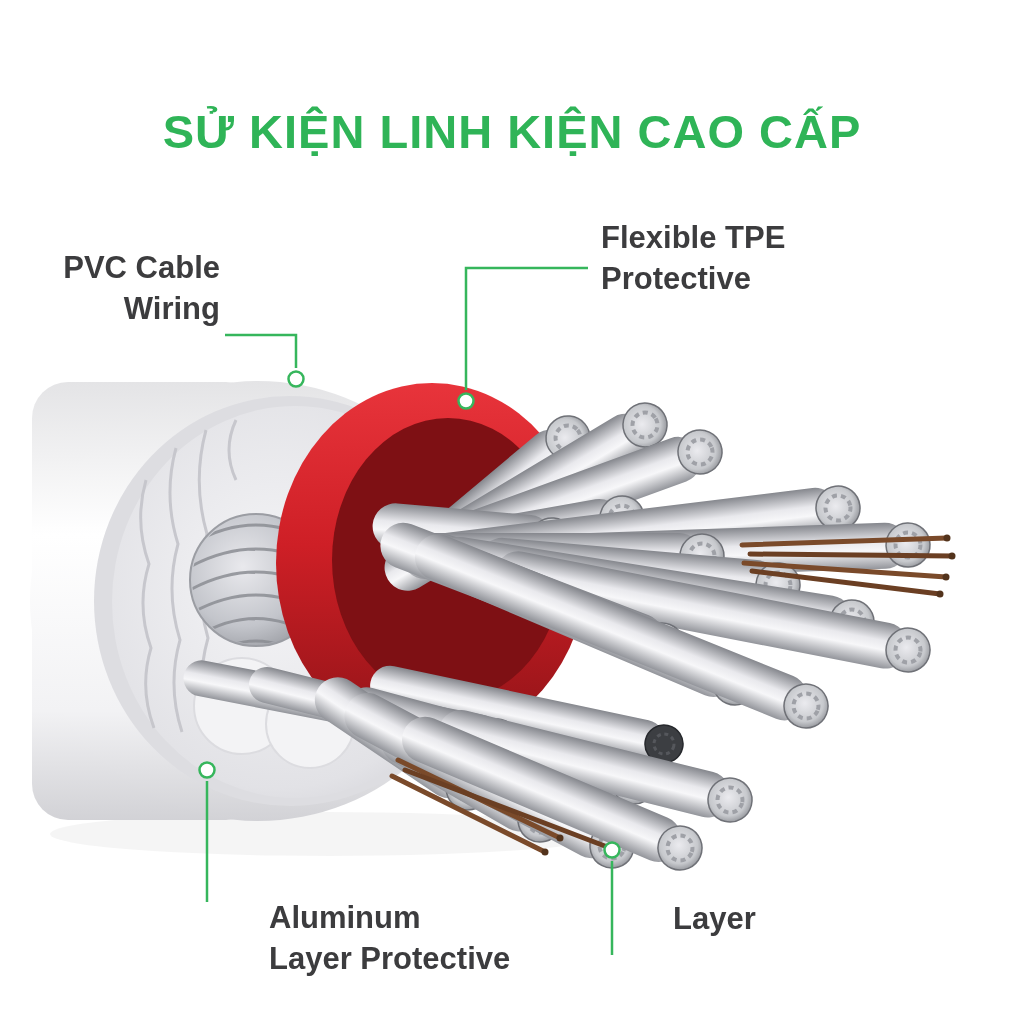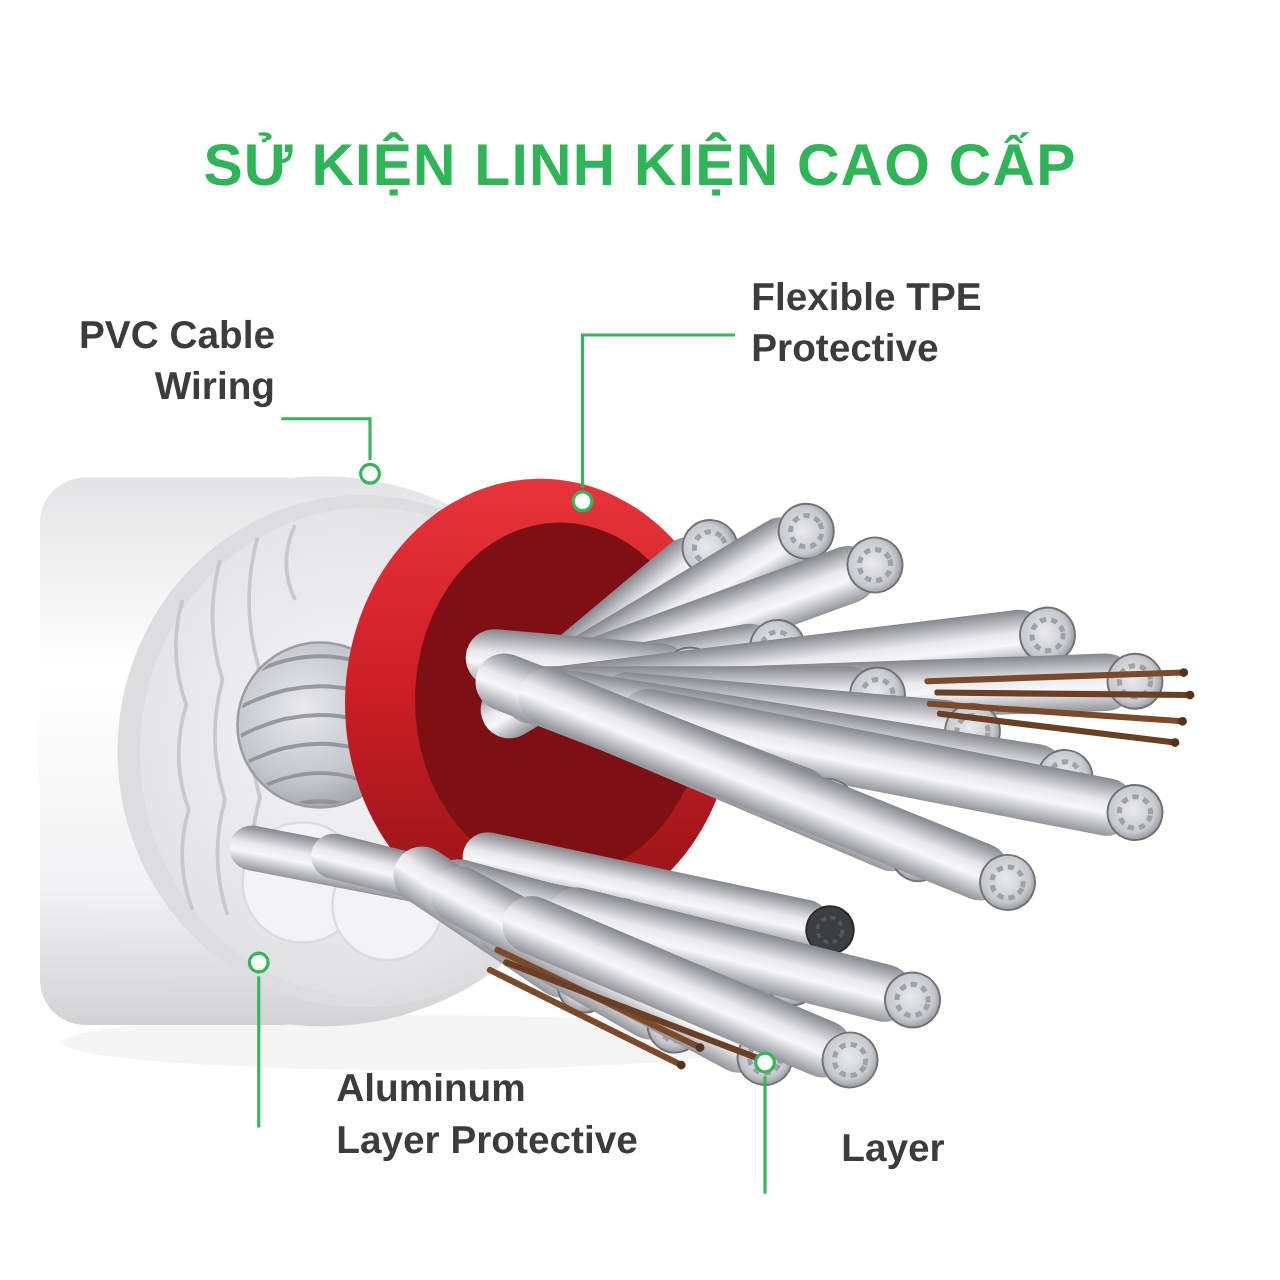--- a/index.html
+++ b/index.html
@@ -11,21 +11,21 @@
   }
   .cable-svg{position:absolute;left:0;top:0;width:1024px;height:1024px;}
   .callout-label{
     position:absolute;color:var(--label-text,#3c3c3e);
     font-size:31px;font-weight:700;line-height:1.32;
   }
   .callout-label span{display:block;}
   .align-right{text-align:right;}
   .lbl-pvc{top:248px;left:28px;width:192px;}
   .lbl-tpe{top:218px;left:601px;}
-  .lbl-alu{top:851px;left:269px;}
+  .lbl-alu{top:898px;left:269px;}
   .lbl-copper{top:899px;left:673px;}
   .callout-line{fill:none;stroke:var(--callout-green,#36b65c);stroke-width:2.5;}
   .callout-dot{fill:#ffffff;stroke:var(--callout-green,#36b65c);stroke-width:2.5;}
 </style>
 </head>
 <body>
 
 <div class="page">
 
   <h1 class="title">SỬ KIỆN LINH KIỆN CAO CẤP</h1>

